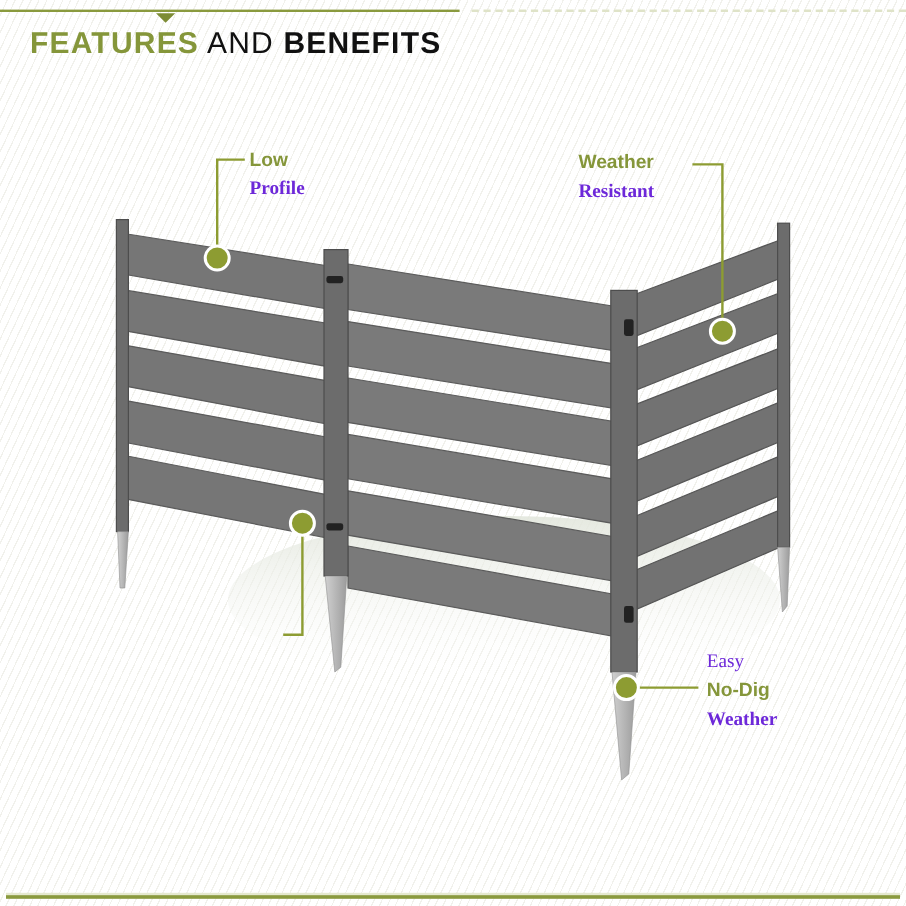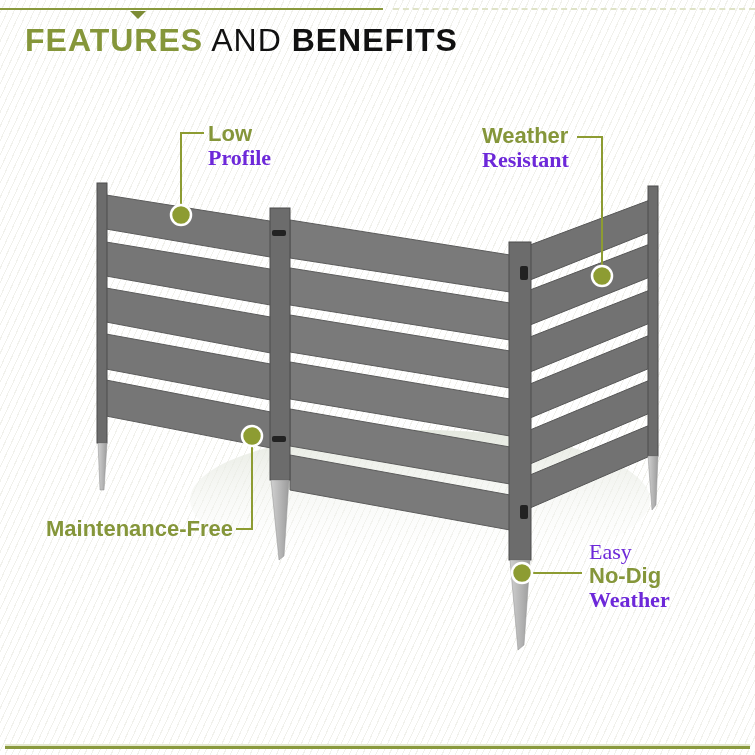--- a/index.html
+++ b/index.html
@@ -18,28 +18,28 @@
     .top-rule-dashed {
       position:absolute; left:393px; top:8px; width:362px; height:0;
       border-top:2px dashed #dfe3c8;
     }
     .top-notch {
       position:absolute; left:130px; top:11px; width:0; height:0;
       border-left:8px solid transparent; border-right:8px solid transparent;
       border-top:8px solid #7d8c35;
     }
     .title {
-      position:absolute; left:25px; top:22px; font-size:32px; letter-spacing:1px;
+      position:absolute; left:25px; top:22px; font-size:25px; letter-spacing:1px;
       white-space:nowrap; color:#111;
     }
     .title .green { color:#85963a; font-weight:bold; }
     .title .plain { font-weight:normal; }
     .title .bold { font-weight:bold; }
     .fence { position:absolute; left:0; top:0; }
-    .callout { position:absolute; font-size:22px; line-height:24px; font-weight:bold; white-space:nowrap; }
+    .callout { position:absolute; font-size:16px; line-height:24px; font-weight:bold; white-space:nowrap; }
     .callout .g { color:#85963a; }
     .callout .b { color:#6d28d9;font-family:Liberation Serif, serif; }
     .bottom-rule {
       position:absolute; left:5px; top:746px; width:745px; height:3px; background:#8a9a3e;
       box-shadow:0 -2px 0 #e5e9cf;
     }
   </style>
 </head>
 <body>
 
@@ -134,21 +134,20 @@
   <div class="g">Low</div>
   <div class="b">Profile</div>
 </div>
 
 <div class="callout" style="left:482px; top:124px;">
   <div class="g">Weather</div>
   <div class="b">Resistant</div>
 </div>
 
 <div class="callout" style="left:46px; top:517px; text-align:right; width:184px;">
-  <div class="g">Maintenance-Free</div>
 </div>
 
 <div class="callout" style="left:589px; top:540px;">
   <div class="b" style="font-weight:normal;">Easy</div>
   <div class="g">No-Dig</div>
   <div class="b">Weather</div>
 </div>
 
 <div class="bottom-rule"></div>
 

